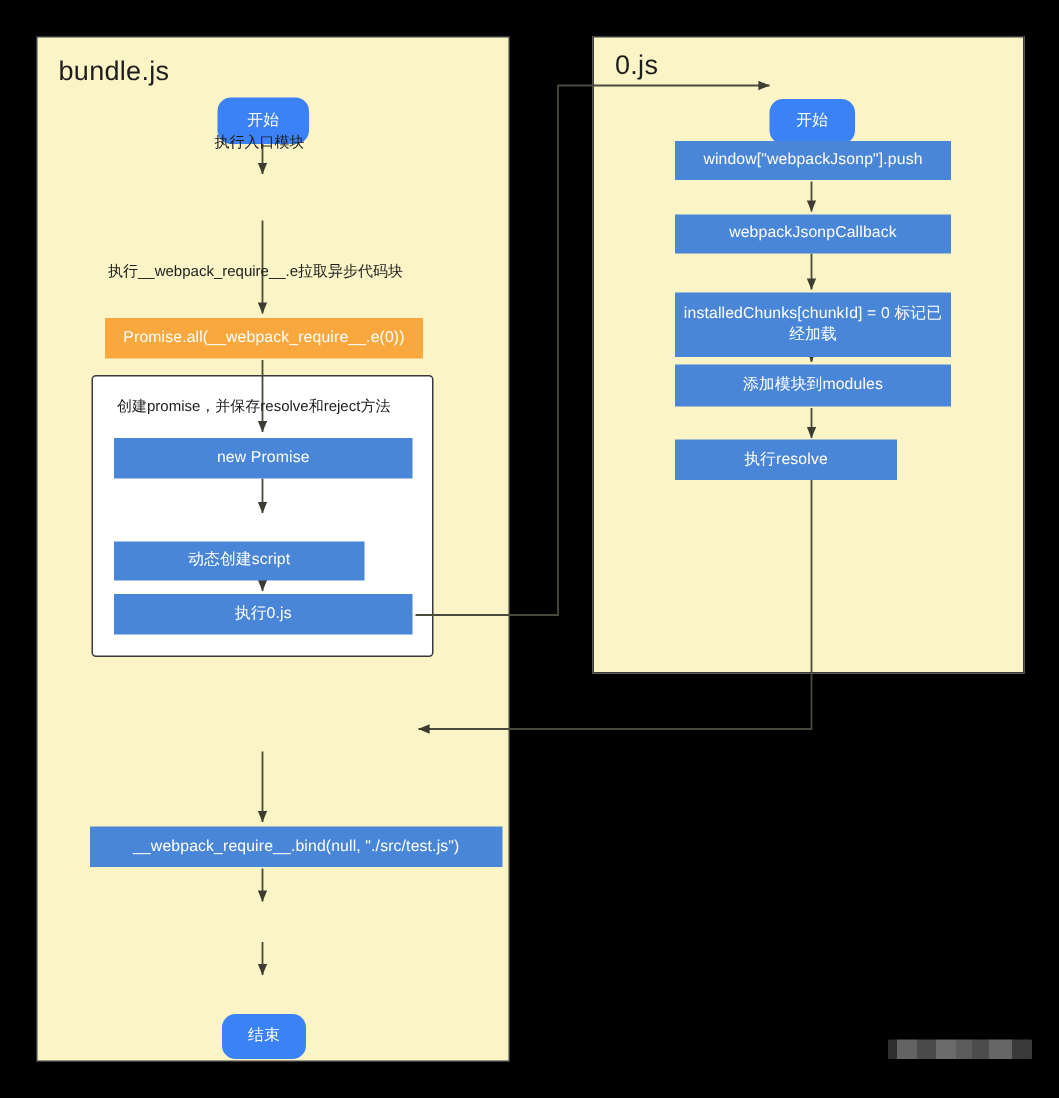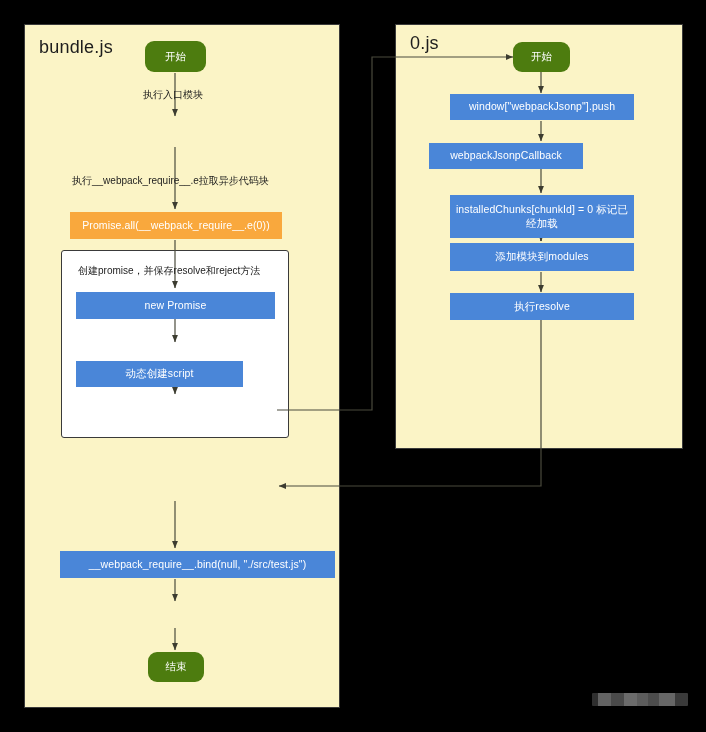--- a/index.html
+++ b/index.html
@@ -52,23 +52,24 @@
     text-align: center;
     color: #ffffff;
     font-size: 10.5px;
     line-height: 1.25;
     letter-spacing: 0.1px;
     padding: 2px 4px;
   }
   .node.blue   { background: #4a86d8; }
   .node.orange { background: #f9a83d; }
   .node.term {
-    background: #4d7c0f;
+    background: #3b82f6;
     border-radius: 9px;
     font-size: 10.5px;
+    margin-top: 24px;
   }
   .subgroup {
     position: absolute;
     background: #ffffff;
     border: 1px solid #3a3a3a;
     border-radius: 3px;
     box-sizing: border-box;
   }
   .edge-label {
     position: absolute;
@@ -155,34 +156,35 @@
   <div class="edge-label" style="left:72px; top:174px;">执行__webpack_require__.e拉取异步代码块</div>
 
   <div class="node orange" style="left:70px; top:212px; width:212px; height:27px;">Promise.all(__webpack_require__.e(0))</div>
 
   <div class="edge-label" style="left:78px; top:264px;">创建promise，并保存resolve和reject方法</div>
 
   <div class="node blue" style="left:76px; top:292px; width:199px; height:27px;">new Promise</div>
 
   <div class="node blue" style="left:76px; top:328px; width:167px; height:26px;margin-top:33px;">动态创建script</div>
 
+  <div class="node blue" style="left:76px; top:396px; width:199px; height:27px;">执行0.js</div>
 
 
   <div class="node blue" style="left:60px; top:551px; width:275px; height:27px;">__webpack_require__.bind(null, "./src/test.js")</div>
 
 
   <div class="node term" style="left:148px; top:652px; width:56px; height:30px;">结束</div>
 
   <div class="node term" style="left:513px; top:42px; width:57px; height:30px;">开始</div>
 
   <div class="node blue" style="left:450px; top:94px; width:184px; height:26px;">window["webpackJsonp"].push</div>
 
-  <div class="node blue" style="left:429px; top:143px; width:154px; height:26px;">webpackJsonpCallback</div>
+  <div class="node blue" style="left:450px; top:143px; width:184px; height:26px;">webpackJsonpCallback</div>
 
   <div class="node blue" style="left:450px; top:195px; width:184px; height:43px;">installedChunks[chunkId] = 0 标记已经加载</div>
 
   <div class="node blue" style="left:450px; top:243px; width:184px; height:28px;">添加模块到modules</div>
 
-  <div class="node blue" style="left:450px; top:293px; width:184px; height:27px;">执行resolve</div>
+  <div class="node blue" style="left:450px; top:293px; width:148px; height:27px;">执行resolve</div>
 
   <div class="watermark"></div>
 
 </div>
 
 </body></html>

